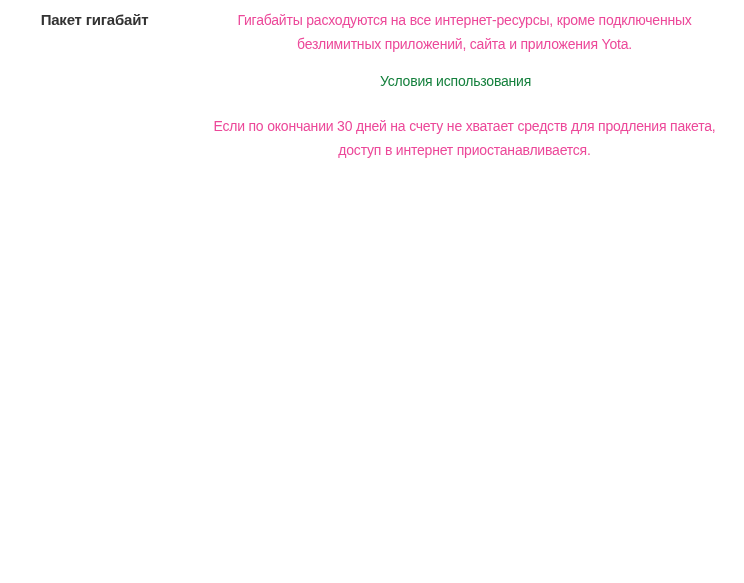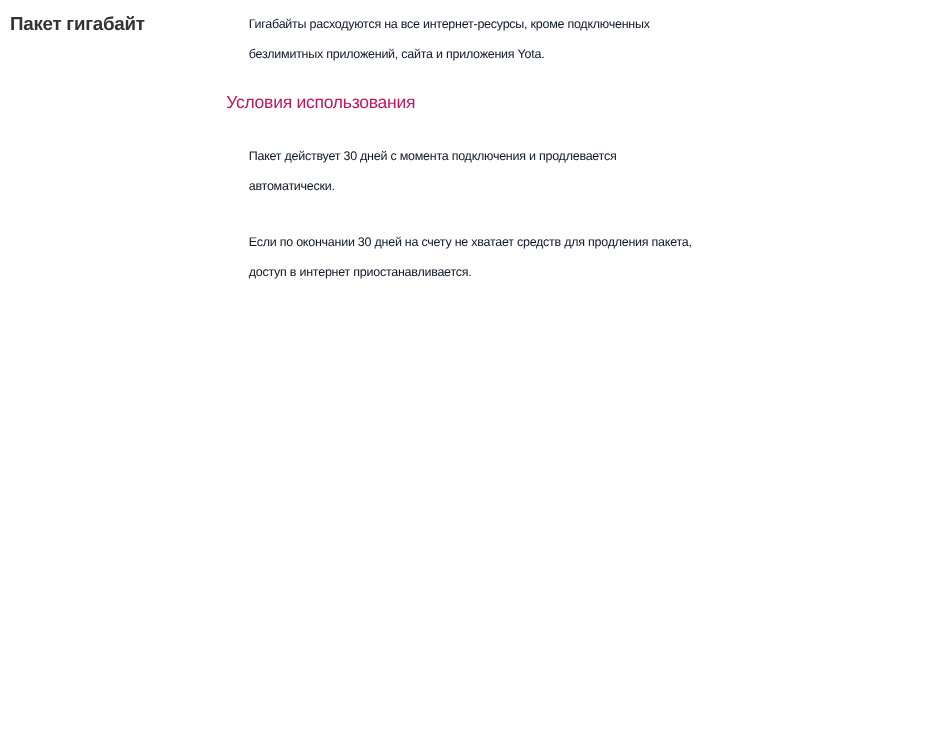--- a/index.html
+++ b/index.html
@@ -14,20 +14,21 @@
     font-family: "Liberation Sans", "DejaVu Sans", sans-serif;
     color: #3a3a3a;
     -webkit-font-smoothing: antialiased;
   }
   .row {
     display: flex;
     align-items: flex-start;
     padding-top: 8px;
     box-sizing: border-box;
     width: 736px;
+    text-align: center;
   }
   .label-col {
     flex: 0 0 181px;
     width: 181px;
     box-sizing: border-box;
     padding-left: 8px;
   }
   .row-title {
     margin: 0;
     font-size: 15px;
@@ -36,33 +37,33 @@
     color: #333333;
     letter-spacing: -0.2px;
   }
   .content-col {
     flex: 1 1 auto;
     min-width: 0;
     padding-right: 6px;
   }
   .body-text {
     margin: 0 0 21px 18px;
-    font-size: 10px;
+    font-size: 14px;
     line-height: 24px;
     letter-spacing: -0.2px;
-    color: #0f172a;
+    color: #ec4899;
     white-space: pre-line;
   }
   .subheading {
     margin: -8px 0 21px 0;
     font-size: 14px;
     line-height: 24px;
     letter-spacing: -0.2px;
     font-weight: normal;
-    color: #be185d;
+    color: #15803d;
     white-space: pre-line;
   }
   .body-text:last-child {
     margin-bottom: 0;
   }
 </style>
 </head>
 <body>
 
 <div class="row">
@@ -72,22 +73,20 @@
   </div>
 
   <div class="content-col">
 
     <p class="body-text">Гигабайты расходуются на все интернет-ресурсы, кроме подключенных
 безлимитных приложений, сайта и приложения Yota.</p>
 
 
     <h4 class="subheading">Условия использования</h4>
 
-    <p class="body-text">Пакет действует 30 дней с момента подключения и продлевается
-автоматически.</p>
 
 
     <p class="body-text">Если по окончании 30 дней на счету не хватает средств для продления пакета,
 доступ в интернет приостанавливается.</p>
 
 
 
   </div>
 </div>
 

